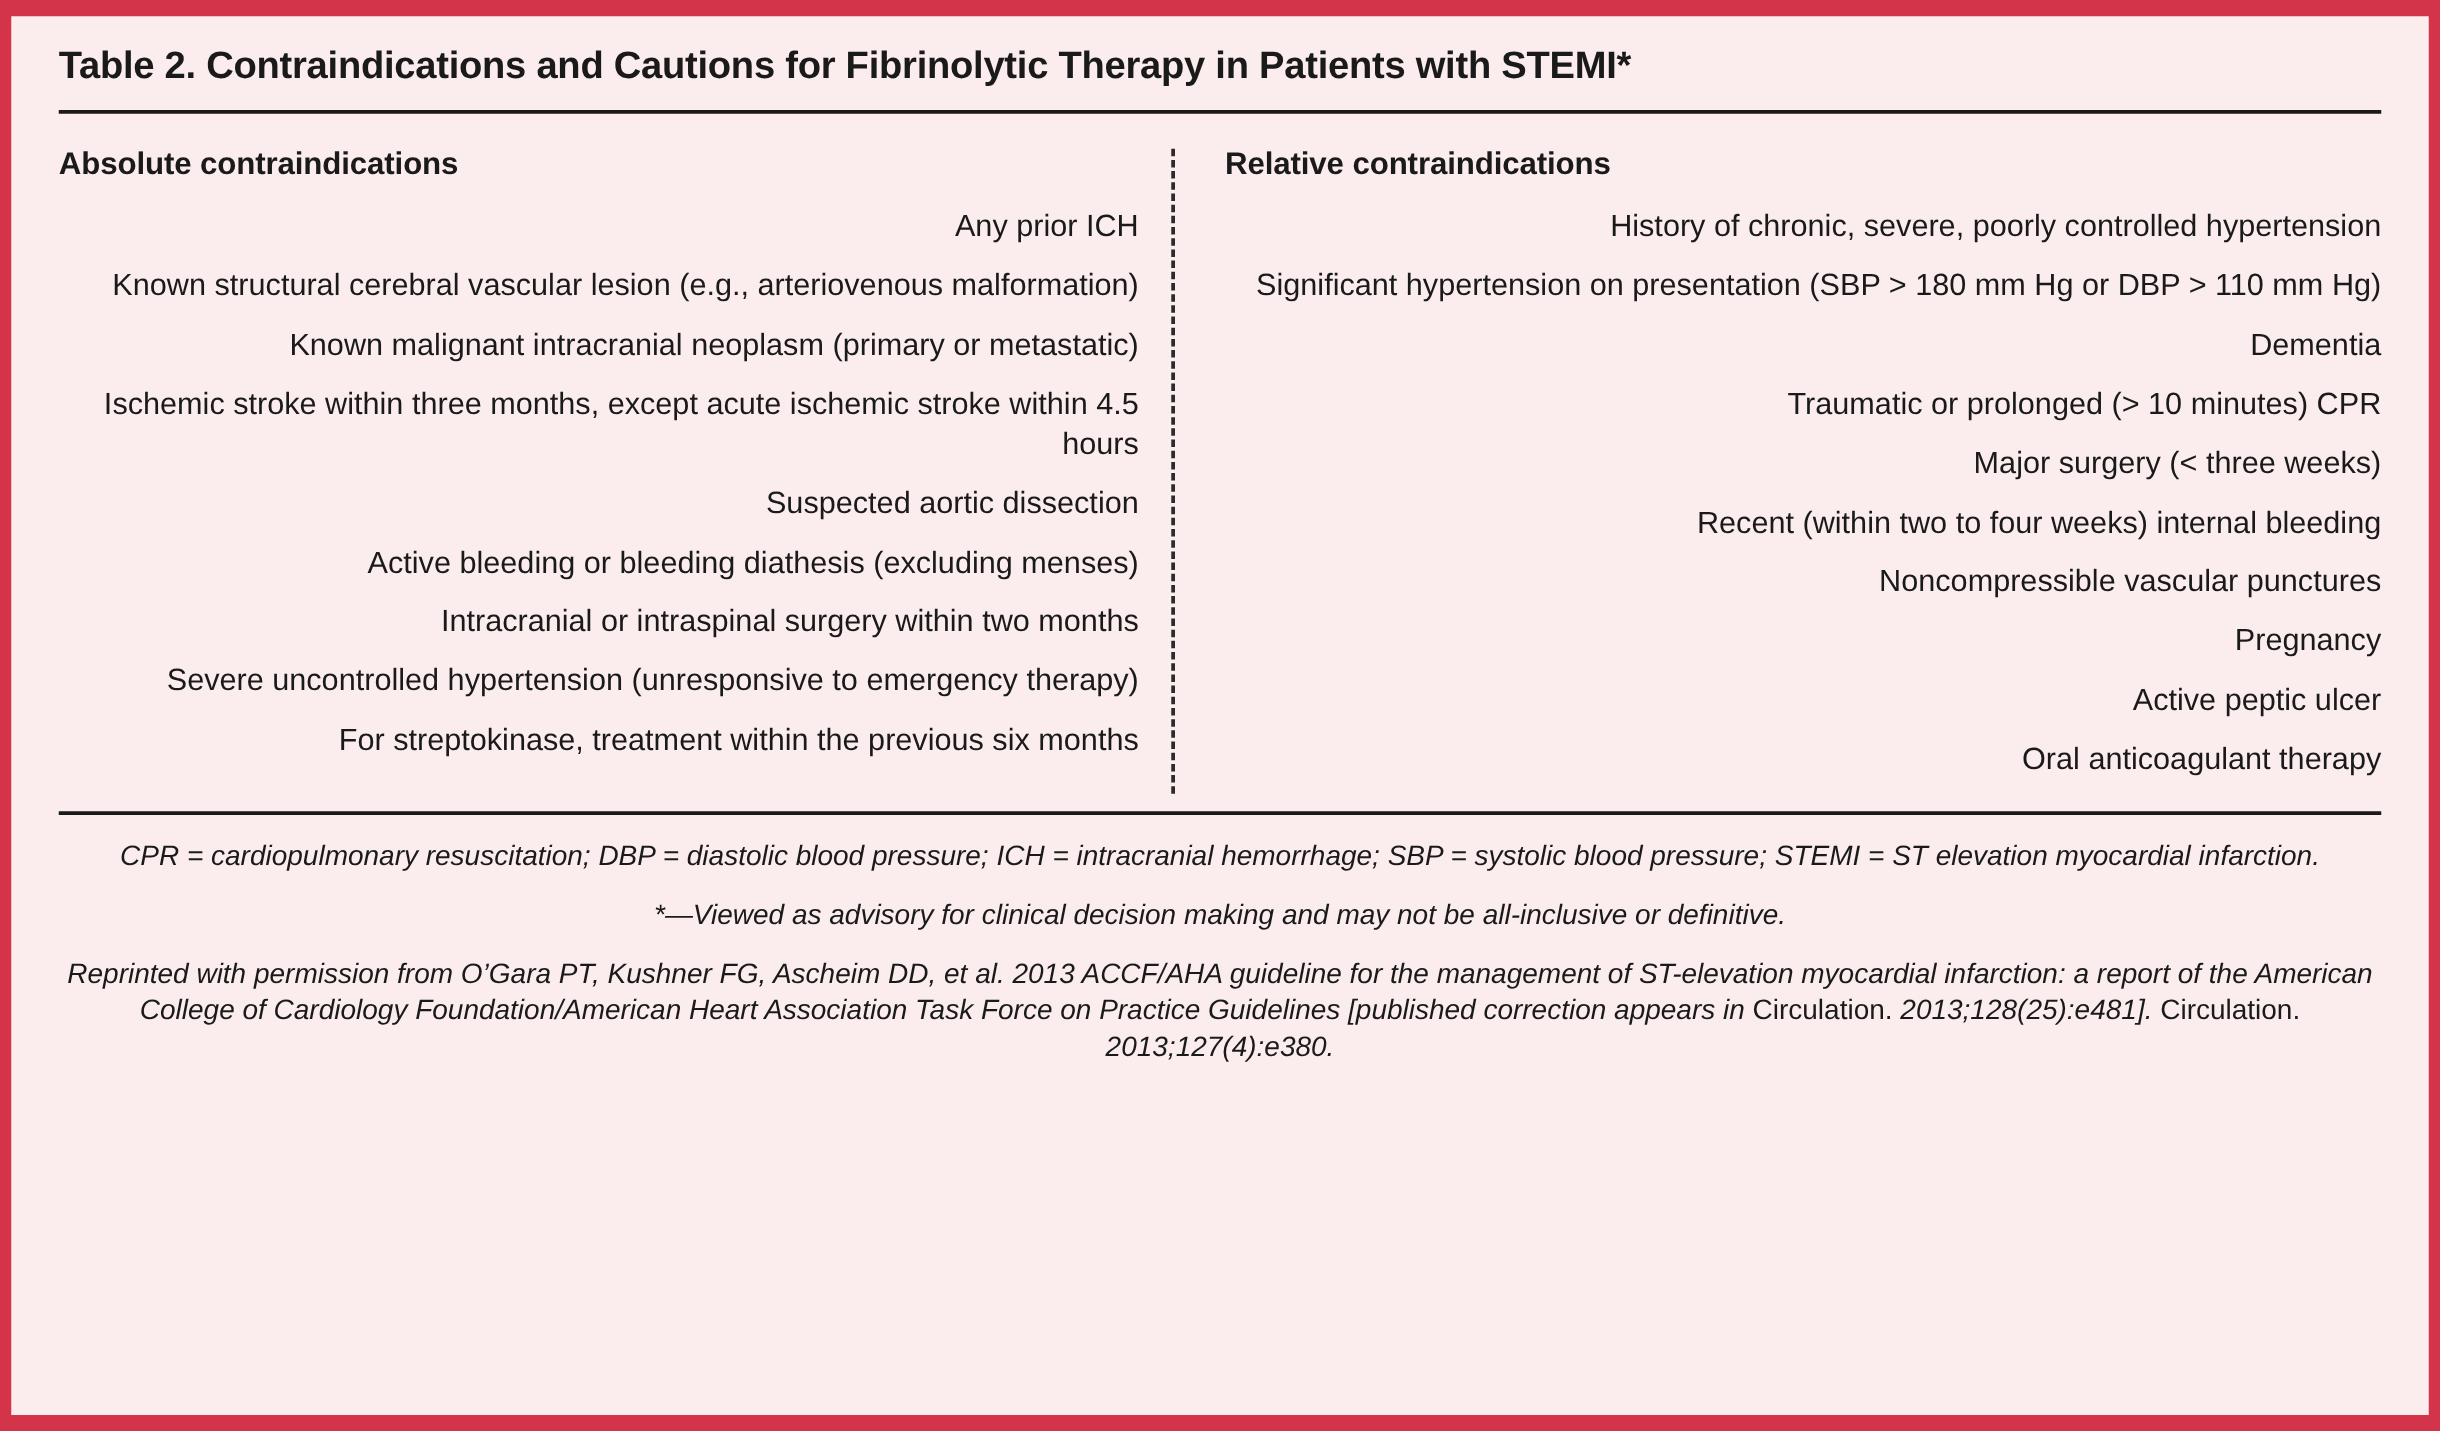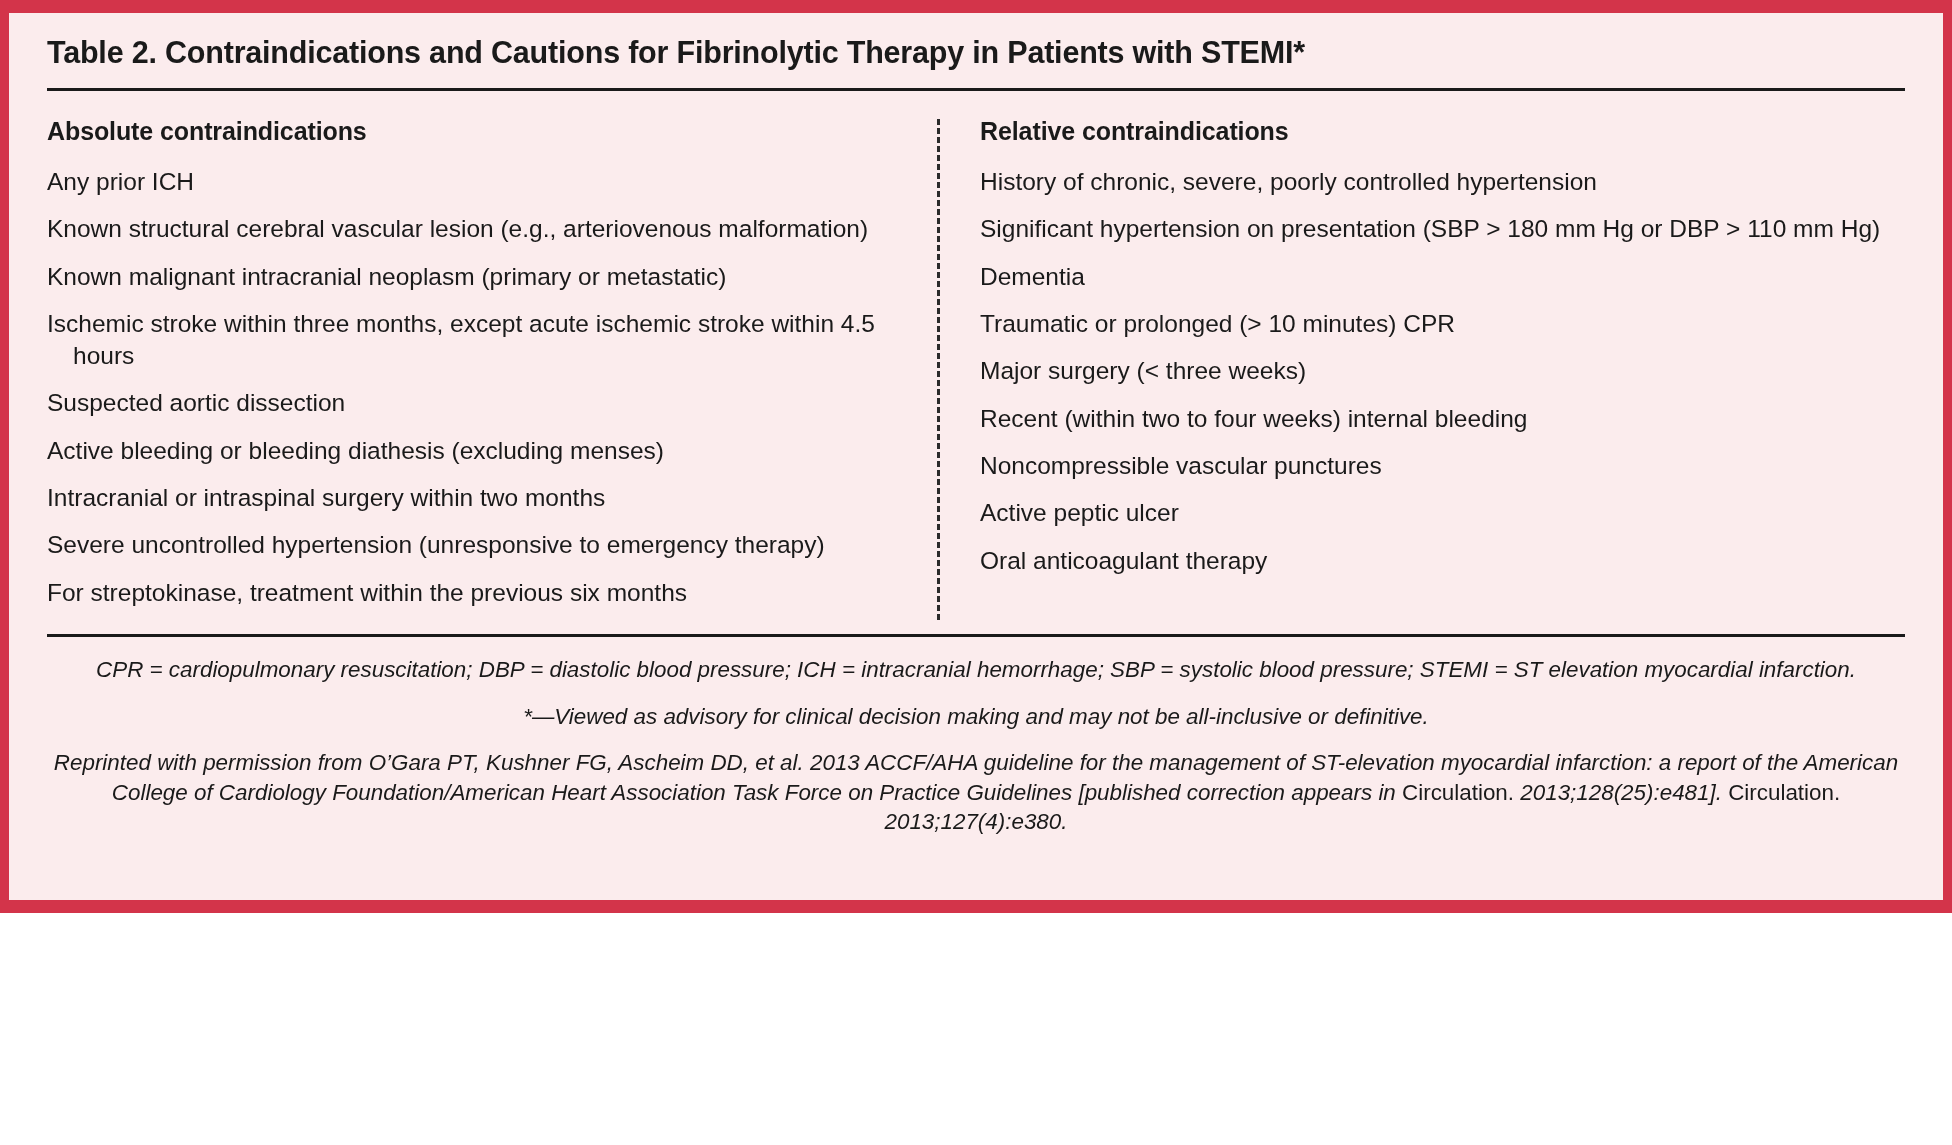--- a/index.html
+++ b/index.html
@@ -8,21 +8,21 @@
     background: #ffffff;
   }
   body {
     width: 1952px;
     height: 1145px;
     font-family: "Liberation Sans", sans-serif;
   }
   .table-card {
     position: relative;
     width: 1952px;
-    height: 913px;
+    height: 1145px;
     box-sizing: border-box;
     background: #fbeced;
     border-top: 13px solid #d3344a;
     border-bottom: 13px solid #d3344a;
     border-left: 9px solid #d3344a;
     border-right: 9px solid #d3344a;
     overflow: hidden;
   }
   .inner {
     box-sizing: border-box;
@@ -65,20 +65,21 @@
     font-size: 25px;
     font-weight: bold;
     color: #1a1a1a;
     margin-bottom: 20px;
     letter-spacing: -0.1px;
   }
   ul.items {
     list-style: none;
     margin: 0;
     padding: 0;
+    text-align: right;
   }
   ul.items li {
     font-size: 24.5px;
     color: #1a1a1a;
     line-height: 1.3;
     margin-bottom: 15.5px;
     padding-left: 26px;
     text-indent: -26px;
   }
   .footer {
@@ -131,20 +132,21 @@
       <div class="col col-right">
         <div class="col-head">Relative contraindications</div>
         <ul class="items">
           <li>History of chronic, severe, poorly controlled hypertension</li>
           <li>Significant hypertension on presentation (SBP &gt; 180 mm Hg or DBP &gt; 110 mm Hg)</li>
           <li>Dementia</li>
           <li>Traumatic or prolonged (&gt; 10 minutes) CPR</li>
           <li>Major surgery (&lt; three weeks)</li>
           <li>Recent (within two to four weeks) internal bleeding</li>
           <li>Noncompressible vascular punctures</li>
+          <li>Pregnancy</li>
           <li>Active peptic ulcer</li>
           <li>Oral anticoagulant therapy</li>
         </ul>
       </div>
 
     </div>
 
     <div class="footer">
       <div class="rule"></div>
 

